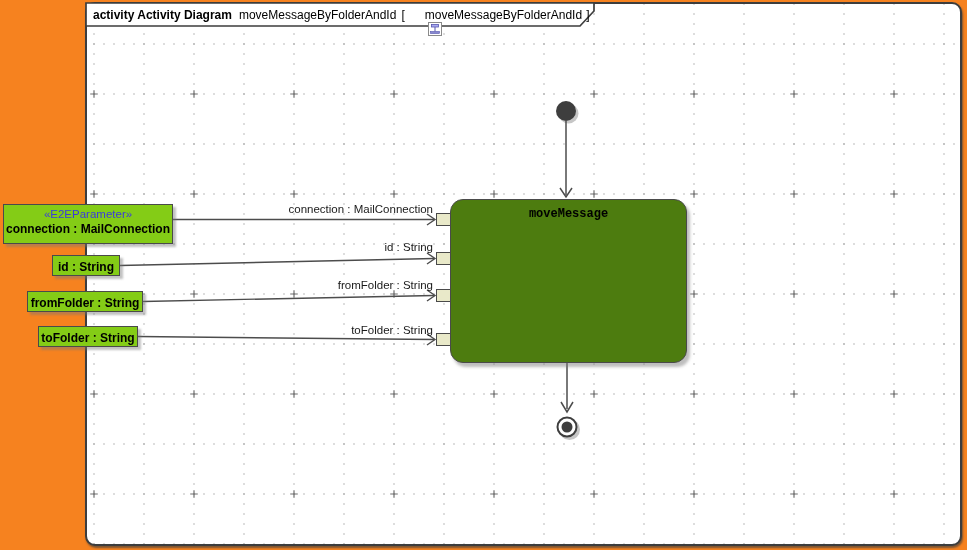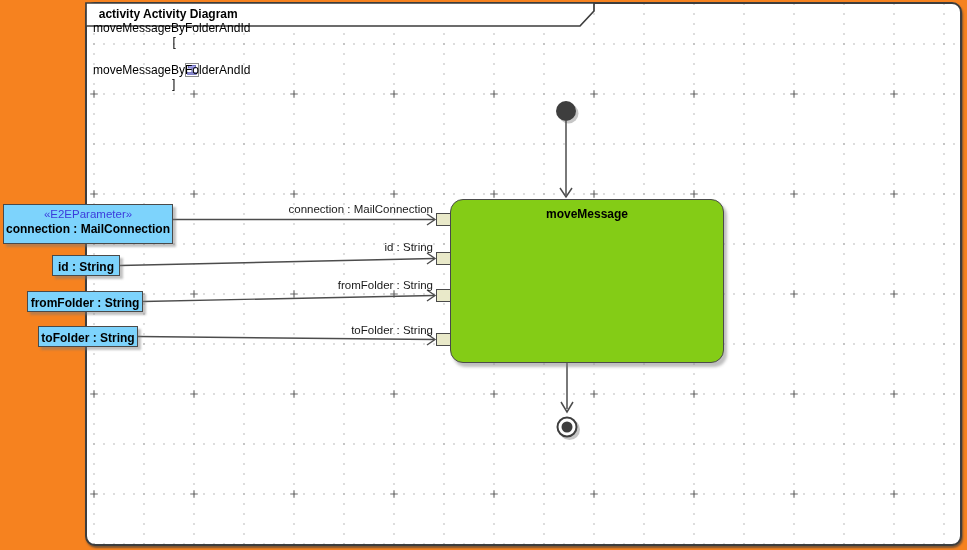--- a/index.html
+++ b/index.html
@@ -12,45 +12,46 @@
   .frame{
     position:absolute;left:85px;top:2px;width:877px;height:544px;
     background:#ffffff;border:2px solid #3d3d3d;border-radius:10px;
     box-sizing:border-box;overflow:hidden;z-index:1;
     box-shadow:1px 2px 2px rgba(60,60,60,0.65);
   }
   .grid{position:absolute;left:0;top:0;width:873px;height:540px;}
   .tab-shape{position:absolute;left:85px;top:2px;width:514px;height:26px;z-index:3;}
   .tab-text{
     position:absolute;left:93px;top:7px;z-index:4;height:16px;
-    display:flex;align-items:center;font-size:12px;color:#000;white-space:pre;flex-direction:column;
+    display:flex;align-items:center;font-size:12px;color:#000;white-space:pre;
   }
   .tab-text .kw{font-weight:bold;margin-right:7px;}
   .tab-text .icon{display:inline-block;width:14px;height:14px;margin:0 3px;}
   .edges{position:absolute;left:0;top:0;width:967px;height:550px;z-index:5;pointer-events:none;}
   .activity{
-    position:absolute;left:450px;top:199px;width:274px;height:164px;
-    background:#84cc16;border:1.5px solid #4a4a4a;border-radius:13px;
+    position:absolute;left:450px;top:199px;width:237px;height:164px;
+    background:#4d7c0f;border:1.5px solid #4a4a4a;border-radius:13px;
     box-sizing:border-box;z-index:6;text-align:center;
     box-shadow:3px 4px 3px rgba(125,125,125,0.5);
+    font-family:Liberation Mono, monospace;
   }
   .activity .name{font-size:12px;font-weight:bold;margin-top:7px;color:#000;}
   .activity .classifier{font-size:12px;margin-top:3px;color:#111;letter-spacing:0.4px;}
   .pin{
     position:absolute;left:436px;width:15px;height:13px;
     background:#e9e9c9;border:1.3px solid #4a4a4a;box-sizing:border-box;z-index:7;
   }
   .pin1{top:213px;} .pin2{top:252px;} .pin3{top:289px;} .pin4{top:333px;}
   .edge-label{
     position:absolute;right:534px;font-size:11.5px;color:#1a1a1a;
     white-space:nowrap;z-index:7;text-align:right;
   }
   .el1{top:203px;} .el2{top:241px;} .el3{top:279px;} .el4{top:324px;}
   .param{
-    position:absolute;background:#7dd3fc;border:1.4px solid #4a4a4a;
+    position:absolute;background:#84cc16;border:1.4px solid #4a4a4a;
     box-sizing:border-box;z-index:8;text-align:center;color:#000;
     box-shadow:2.5px 2.5px 2px rgba(120,120,120,0.45);
   }
   .param .pname{font-size:12px;font-weight:bold;white-space:nowrap;}
   .param .stereo{font-size:11.5px;color:#3b3bdb;margin-top:3px;}
   .pbox1{left:3px;top:204px;width:170px;height:40px;}
   .pbox1 .pname{margin-top:2px;}
   .pbox2{left:52px;top:255px;width:68px;height:21px;line-height:19px;}
   .pbox3{left:27px;top:291px;width:116px;height:21px;line-height:19px;}
   .pbox4{left:38px;top:326px;width:100px;height:21px;line-height:19px;}

